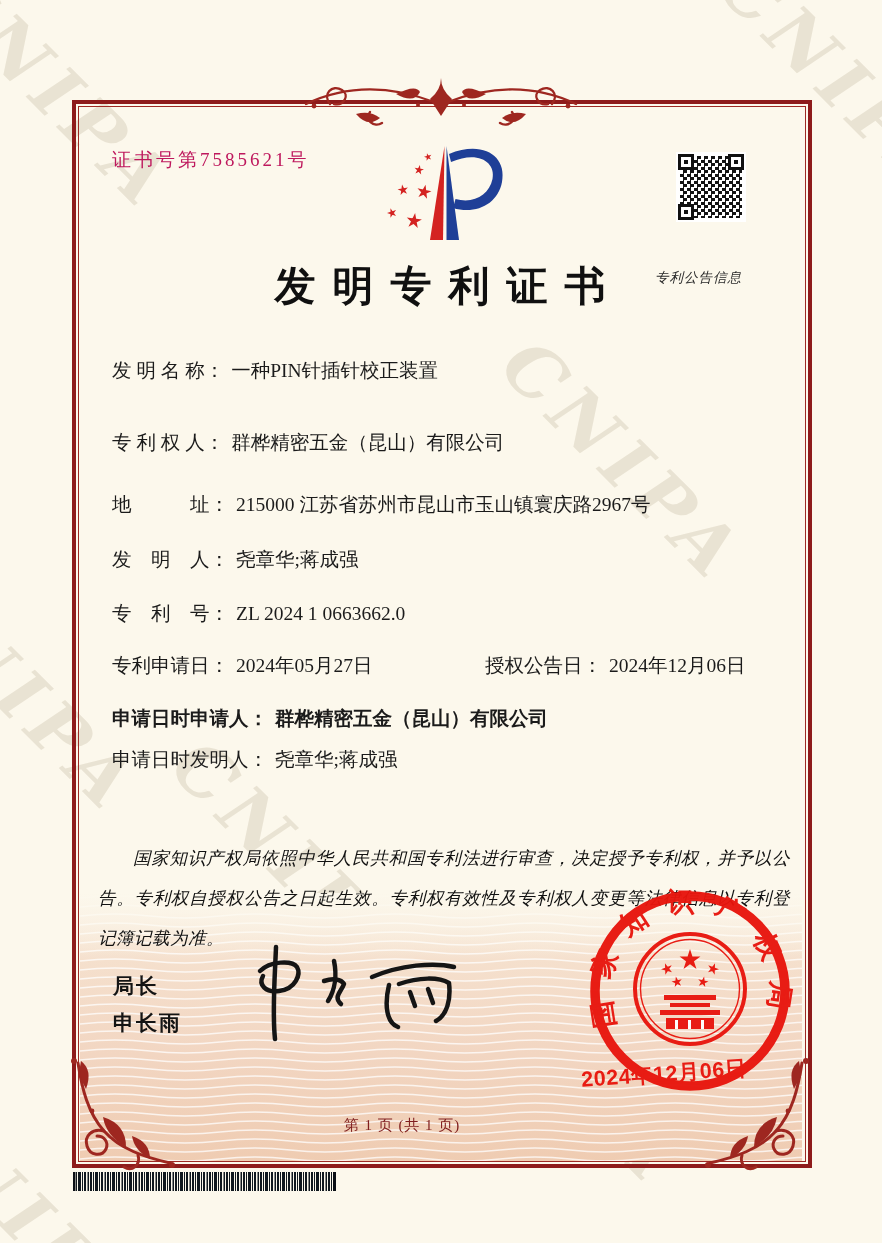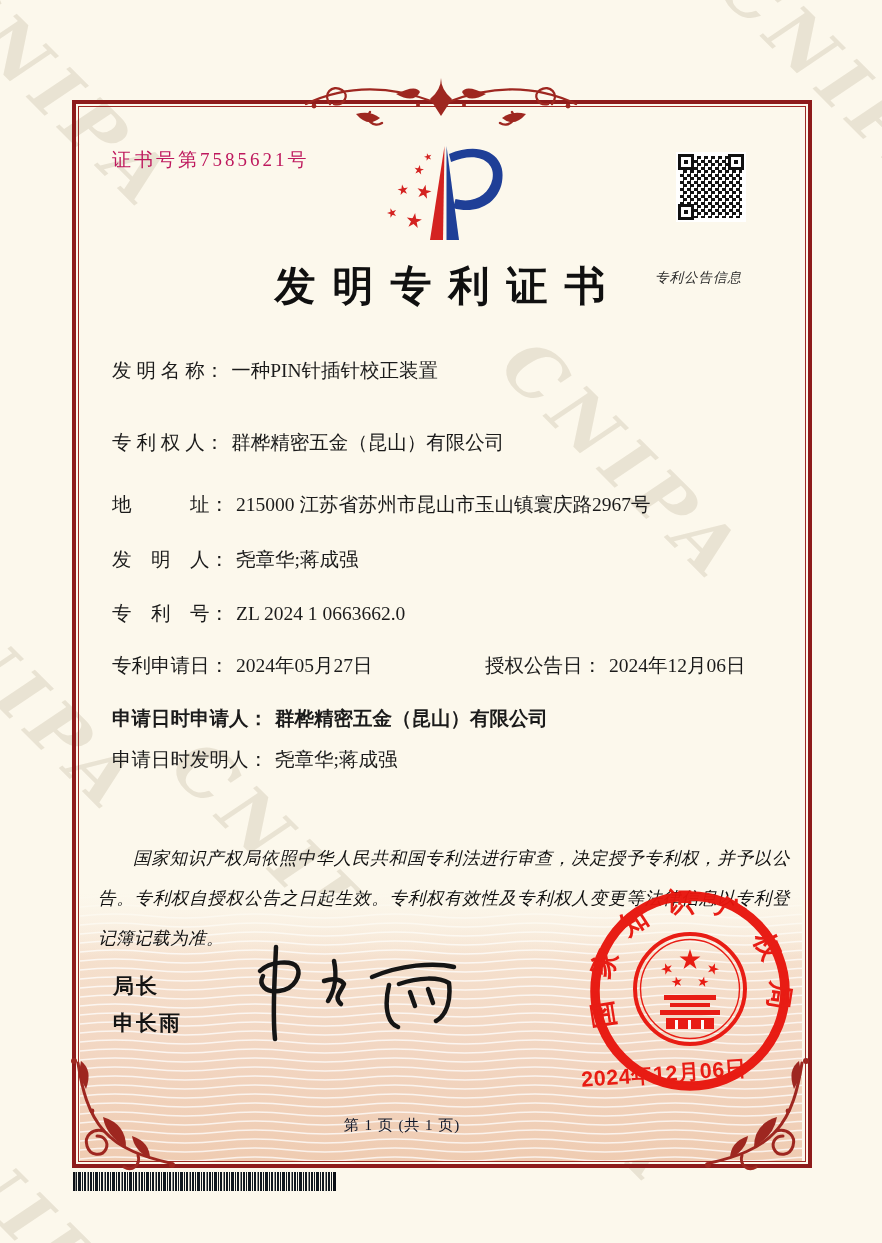--- a/index.html
+++ b/index.html
@@ -56,21 +56,21 @@
     left:98px;top:838px;width:692px;font-size:17.5px;line-height:40px;
     font-style:italic;letter-spacing:0.5px;text-indent:2em;text-align:justify;color:#111;
   }
   
   .signer{left:113px;font-family:"Liberation Sans","DejaVu Sans",sans-serif;
     font-weight:600;font-size:21px;color:#141414;letter-spacing:2px;}
   .signer-role{top:972px;} .signer-name{top:1009px;}
   .signature{left:238px;top:933px;width:232px;height:118px;}
   .seal{left:578px;top:883px;width:224px;height:224px;}
   .page-footer{left:76px;top:1116px;width:652px;text-align:center;font-size:15px;
-    letter-spacing:1px;color:#0f172a;}
+    letter-spacing:1px;color:#7f1d1d;}
   .barcode{left:73px;top:1172px;width:263px;height:19px;}
 </style>
 </head>
 <body>
 
 <div class="wm" style="left:-25px;top:-50px">CNIPA</div>
 <div class="wm" style="left:762px;top:-58px">CNIPA</div>
 <div class="wm" style="left:545px;top:322px">CNIPA</div>
 <div class="wm" style="left:-60px;top:553px">CNIPA</div>
 <div class="wm" style="left:215px;top:722px">CNIPA</div>

